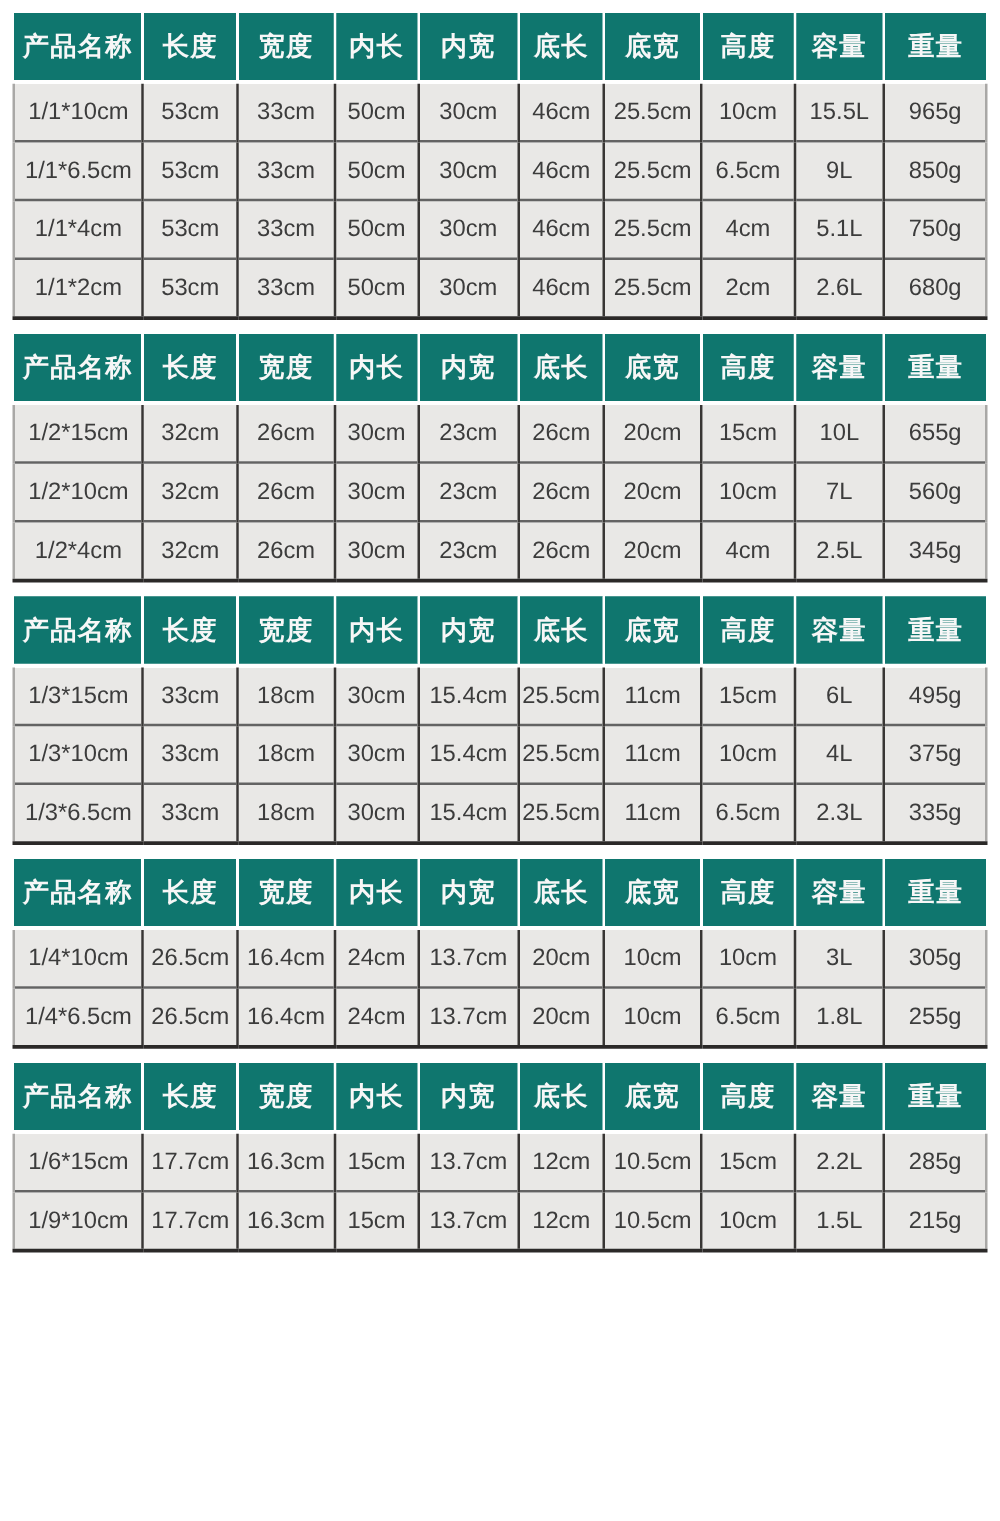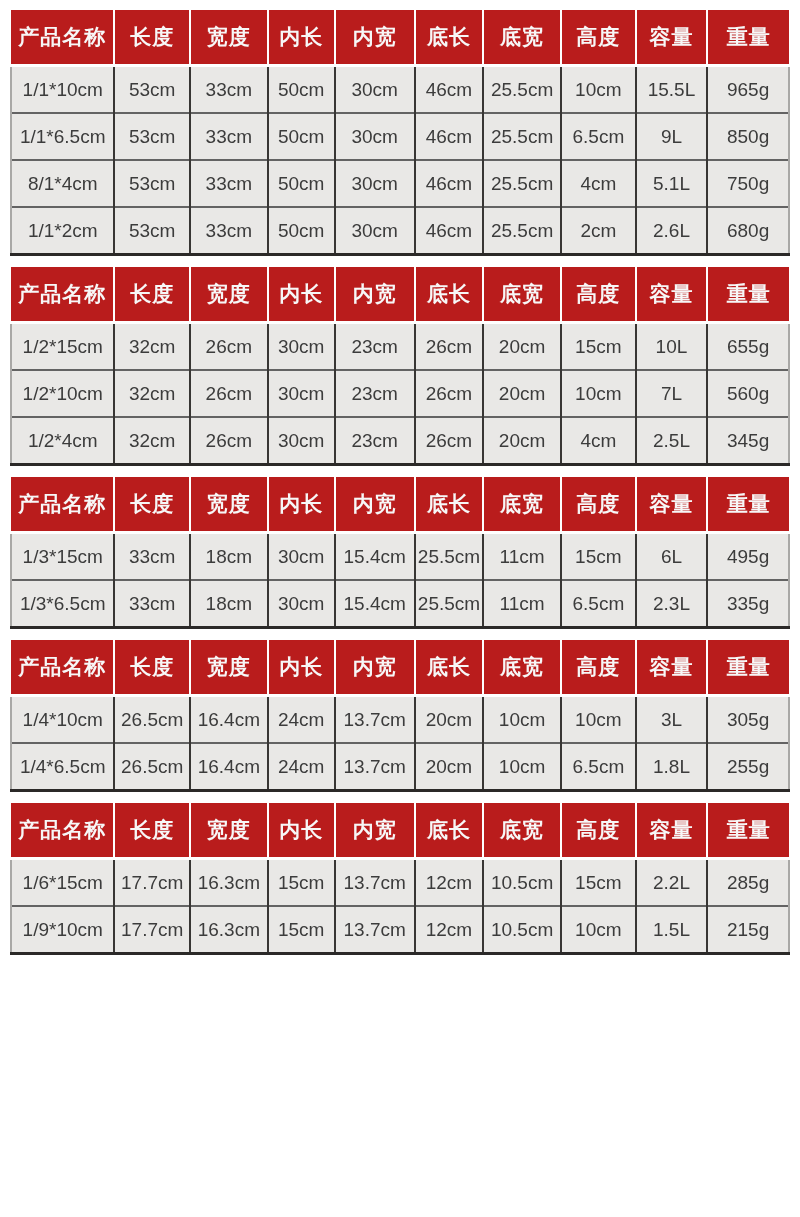--- a/index.html
+++ b/index.html
@@ -18,21 +18,21 @@
     display: flex;
     flex-direction: column;
     gap: 11px;
   }
   table.spec-table {
     width: 100%;
     border-collapse: collapse;
     table-layout: fixed;
   }
   .spec-table th {
-    background: #b91c1c;
+    background: #0f766e;
     color: #f7f7f7;
     font-weight: bold;
     font-size: 21px;
     height: 54px;
     padding: 0;
     text-align: center;
     border-left: 2px solid #ffffff;
     border-bottom: 3px solid #ffffff;
     letter-spacing: 1px;
     overflow: hidden;
@@ -106,21 +106,21 @@
           <td>33cm</td>
           <td>50cm</td>
           <td>30cm</td>
           <td>46cm</td>
           <td>25.5cm</td>
           <td>6.5cm</td>
           <td>9L</td>
           <td>850g</td>
         </tr>
         <tr>
-          <td>8/1*4cm</td>
+          <td>1/1*4cm</td>
           <td>53cm</td>
           <td>33cm</td>
           <td>50cm</td>
           <td>30cm</td>
           <td>46cm</td>
           <td>25.5cm</td>
           <td>4cm</td>
           <td>5.1L</td>
           <td>750g</td>
         </tr>
@@ -238,20 +238,32 @@
           <td>1/3*15cm</td>
           <td>33cm</td>
           <td>18cm</td>
           <td>30cm</td>
           <td>15.4cm</td>
           <td>25.5cm</td>
           <td>11cm</td>
           <td>15cm</td>
           <td>6L</td>
           <td>495g</td>
+        </tr>
+        <tr>
+          <td>1/3*10cm</td>
+          <td>33cm</td>
+          <td>18cm</td>
+          <td>30cm</td>
+          <td>15.4cm</td>
+          <td>25.5cm</td>
+          <td>11cm</td>
+          <td>10cm</td>
+          <td>4L</td>
+          <td>375g</td>
         </tr>
         <tr>
           <td>1/3*6.5cm</td>
           <td>33cm</td>
           <td>18cm</td>
           <td>30cm</td>
           <td>15.4cm</td>
           <td>25.5cm</td>
           <td>11cm</td>
           <td>6.5cm</td>

